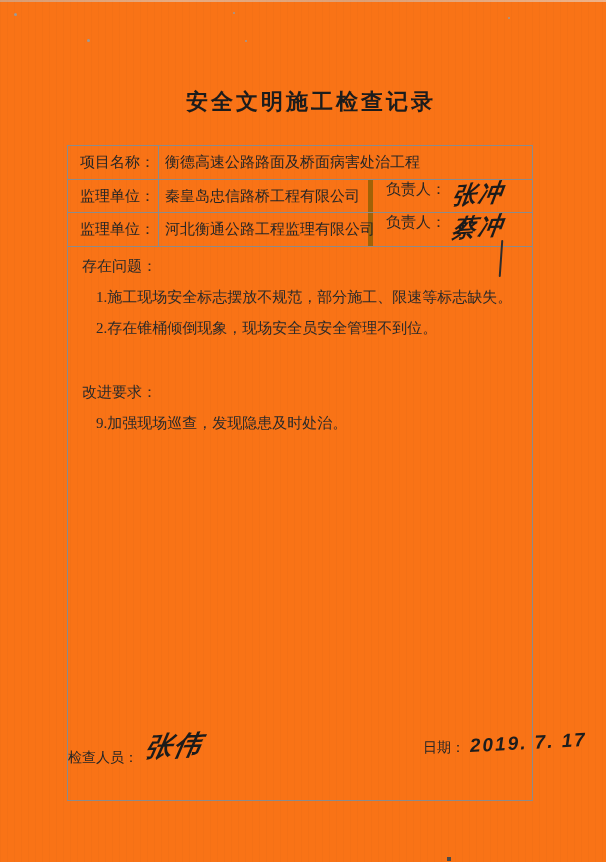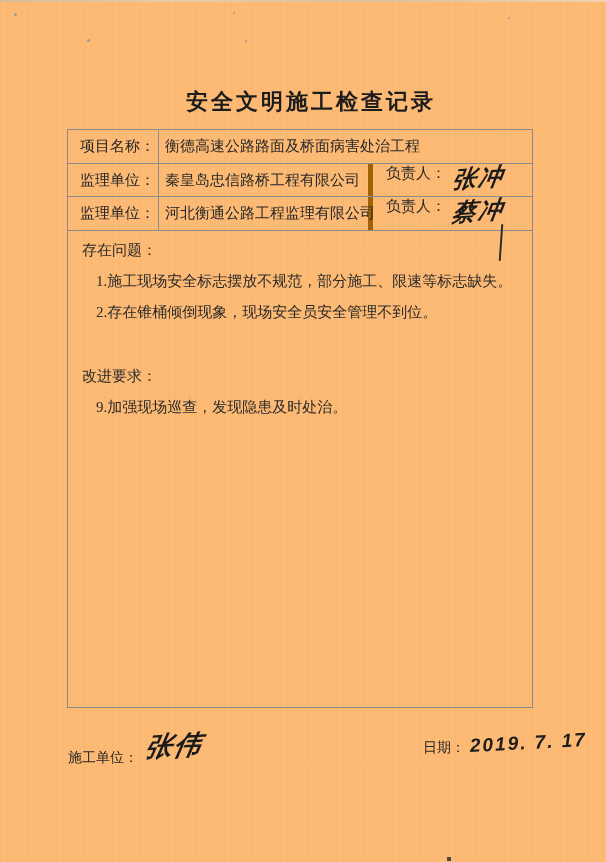--- a/index.html
+++ b/index.html
@@ -1,19 +1,19 @@
 <!DOCTYPE html>
 <html><head>
 <meta charset="utf-8">
 <style>
   * { margin:0; padding:0; box-sizing:border-box; }
   html,body { background:#ffffff; }
   .page {
     position:relative; width:606px; height:862px;
-    background:#fdba74; overflow:hidden;
+    background:#f97316; overflow:hidden;
     font-family:"Liberation Serif","DejaVu Serif",serif;
     color:#262626;
   }
   
   .page::before {
     content:""; position:absolute; inset:0; pointer-events:none;
     background:repeating-linear-gradient(90deg,
       rgba(0,0,0,0.018) 0px, rgba(0,0,0,0.018) 1px,
       rgba(0,0,0,0) 1px, rgba(0,0,0,0) 7px);
   }
@@ -24,21 +24,21 @@
   }
   .speck { position:absolute; background:#9a9a9a; border-radius:50%; }
 
   .doc-title {
     position:absolute; top:87px; left:8px; width:100%;
     text-align:center; font-size:22px; font-weight:700;
     letter-spacing:3px; color:#1c1c1c; white-space:nowrap;
   }
 
   .tbl {
-    position:absolute; left:67px; top:129px; width:466px; height:579px;
+    position:absolute; left:67px; top:145px; width:466px; height:656px;
     border:1px solid #8b8b8b; display:flex; flex-direction:column;
   }
   .row { display:flex; border-bottom:1px solid #8b8b8b; }
   .row-1 { height:34px; }
   .row-2 { height:33px; }
   .row-3 { height:34px; }
   .bigcell { flex:1; border-bottom:none; padding:11px 6px 0 14px; display:block; }
 
   .cell-label {
     width:91px; flex:0 0 91px; border-right:1px solid #8b8b8b;
@@ -127,20 +127,20 @@
       <div class="sec-heading">存在问题：</div>
       <div class="sec-item">1.施工现场安全标志摆放不规范，部分施工、限速等标志缺失。</div>
       <div class="sec-item">2.存在锥桶倾倒现象，现场安全员安全管理不到位。</div>
       <div class="sec-heading gap-improve">改进要求：</div>
       <div class="sec-item">9.加强现场巡查，发现隐患及时处治。</div>
     </div>
 
   </div>
 
   <div class="footer-inspector">
-    <span>施工单位：</span><span class="hand-sign inspector">张伟</span>
+    <span>检查人员：</span><span class="hand-sign inspector">张伟</span>
   </div>
 
   <div class="footer-date">
     <span>日期：</span><span class="hand-date">2019. 7. 17</span>
   </div>
 
 </div>
 
 </body></html>

